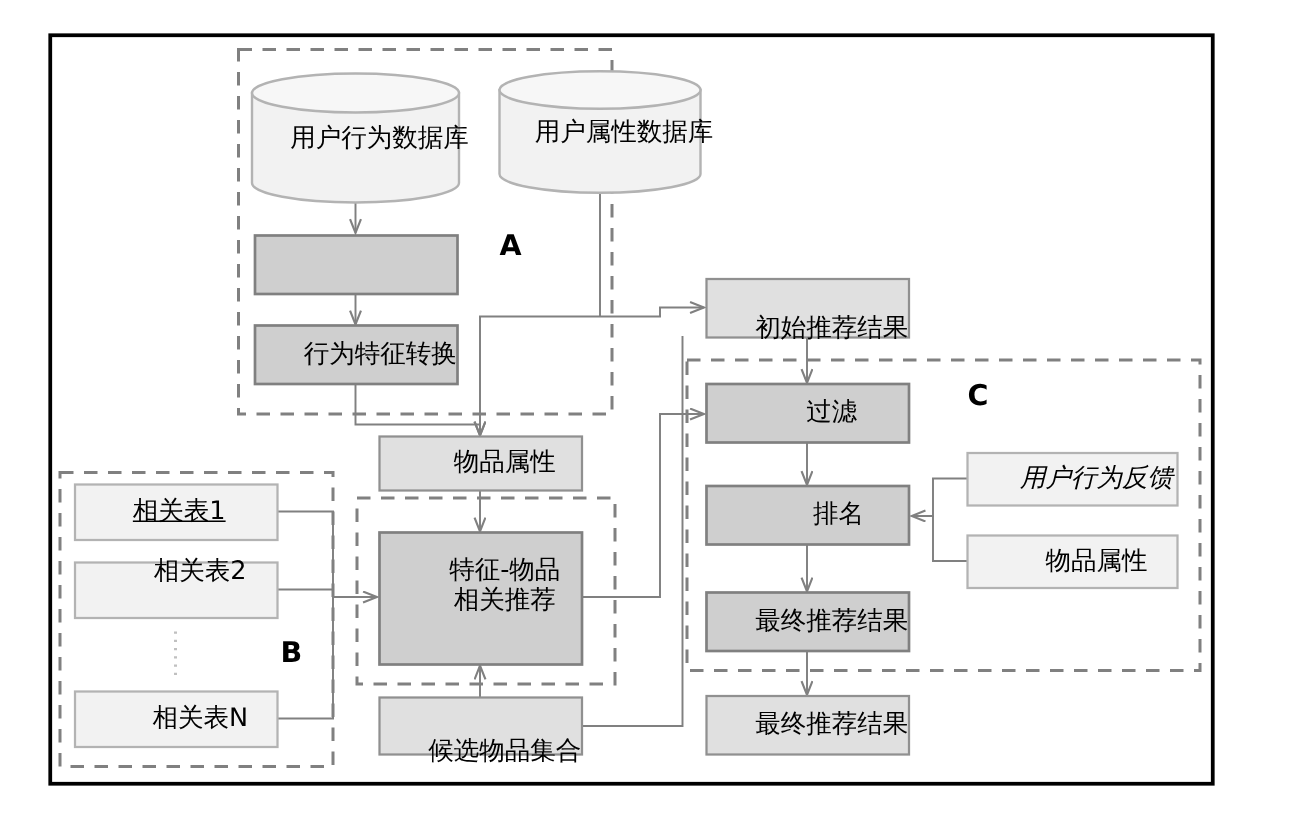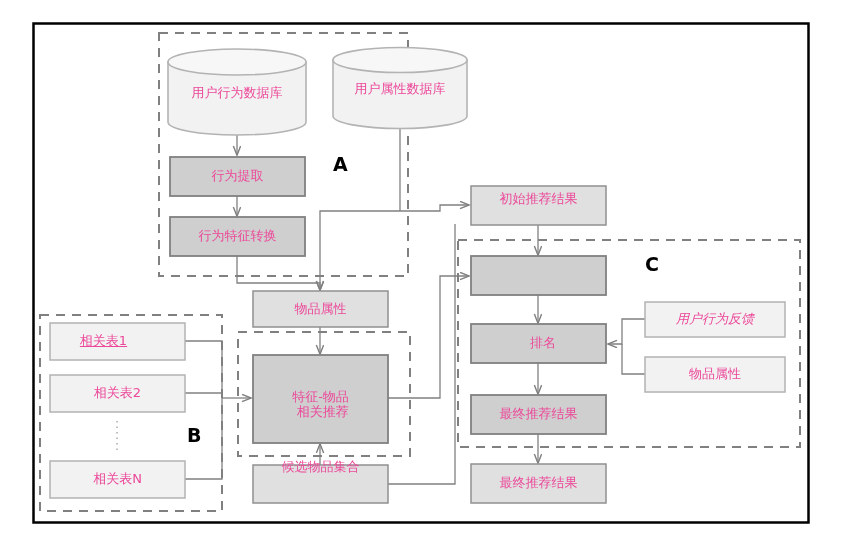--- a/index.html
+++ b/index.html
@@ -1,22 +1,22 @@
 <!DOCTYPE html>
 <html><head>
 <meta charset="utf-8">
 <style>
   html,body{margin:0;padding:0;background:#ffffff;}
   body{font-family:"DejaVu Sans","Liberation Sans",sans-serif;}
   #stage{position:relative;width:863px;height:542px;background:#ffffff;overflow:hidden;}
   svg#canvas{position:absolute;left:0;top:0;width:863px;height:542px;}
   .node-label{
     position:absolute;display:flex;align-items:center;justify-content:center;
-    text-align:center;line-height:1.15;color:#ec4899;pointer-events:none;
-    font-size:13px;white-space:pre-line;
+    text-align:center;line-height:1.15;color:#000000;pointer-events:none;
+    font-size:17px;white-space:pre-line;margin-left:16px;
   }
   .group-tag{
     position:absolute;font-weight:bold;font-size:19px;color:#000;
     font-family:"DejaVu Sans","Liberation Sans",sans-serif;
   }
 </style>
 </head>
 <body>
 
 <div id="stage">
@@ -104,33 +104,33 @@
     <rect x="471" y="395" width="135" height="39" fill="#cfcfcf" stroke="#808080" stroke-width="1.8"></rect>
     <rect x="471" y="464" width="135" height="39" fill="#e0e0e0" stroke="#909090" stroke-width="1.5"></rect>
 
     <rect x="645" y="302" width="140" height="35" fill="#f2f2f2" stroke="#b3b3b3" stroke-width="1.5"></rect>
     <rect x="645" y="357" width="140" height="35" fill="#f2f2f2" stroke="#b3b3b3" stroke-width="1.5"></rect>
   </svg>
 
   <div class="node-label" style="left:168px;top:62px;width:138px;height:62px;">用户行为数据库</div>
   <div class="node-label" style="left:333px;top:60px;width:134px;height:58px;">用户属性数据库</div>
 
-  <div class="node-label" style="left:170px;top:157px;width:135px;height:39px;">行为提取</div>
   <div class="node-label" style="left:170px;top:217px;width:135px;height:39px;">行为特征转换</div>
 
   <div class="node-label" style="left:253px;top:291px;width:135px;height:36px;">物品属性</div>
-  <div class="node-label" style="left:253px;top:369px;width:135px;height:72px;text-align:right;">特征-物品
+  <div class="node-label" style="left:253px;top:355px;width:135px;height:72px;">特征-物品
 相关推荐</div>
-  <div class="node-label" style="left:253px;top:442px;width:135px;height:50px;">候选物品集合</div>
+  <div class="node-label" style="left:253px;top:477px;width:135px;height:50px;">候选物品集合</div>
 
   <div class="node-label" style="left:36px;top:323px;width:135px;height:37px;text-decoration:underline;">相关表1</div>
-  <div class="node-label" style="left:50px;top:375px;width:135px;height:37px;">相关表2</div>
+  <div class="node-label" style="left:50px;top:363px;width:135px;height:37px;">相关表2</div>
   <div class="node-label" style="left:50px;top:461px;width:135px;height:37px;">相关表N</div>
 
-  <div class="node-label" style="left:471px;top:180px;width:135px;height:39px;">初始推荐结果</div>
+  <div class="node-label" style="left:471px;top:200px;width:135px;height:39px;">初始推荐结果</div>
+  <div class="node-label" style="left:471px;top:256px;width:135px;height:39px;">过滤</div>
   <div class="node-label" style="left:471px;top:324px;width:144px;height:39px;">排名</div>
   <div class="node-label" style="left:471px;top:395px;width:135px;height:39px;">最终推荐结果</div>
   <div class="node-label" style="left:471px;top:464px;width:135px;height:39px;">最终推荐结果</div>
 
   <div class="node-label" style="left:645px;top:302px;width:140px;height:35px;font-style:italic;">用户行为反馈</div>
   <div class="node-label" style="left:645px;top:357px;width:140px;height:35px;text-align:center;">物品属性</div>
 
   <div class="group-tag" style="left:333px;top:153px;">A</div>
   <div class="group-tag" style="left:187px;top:424px;">B</div>
   <div class="group-tag" style="left:645px;top:253px;">C</div>

